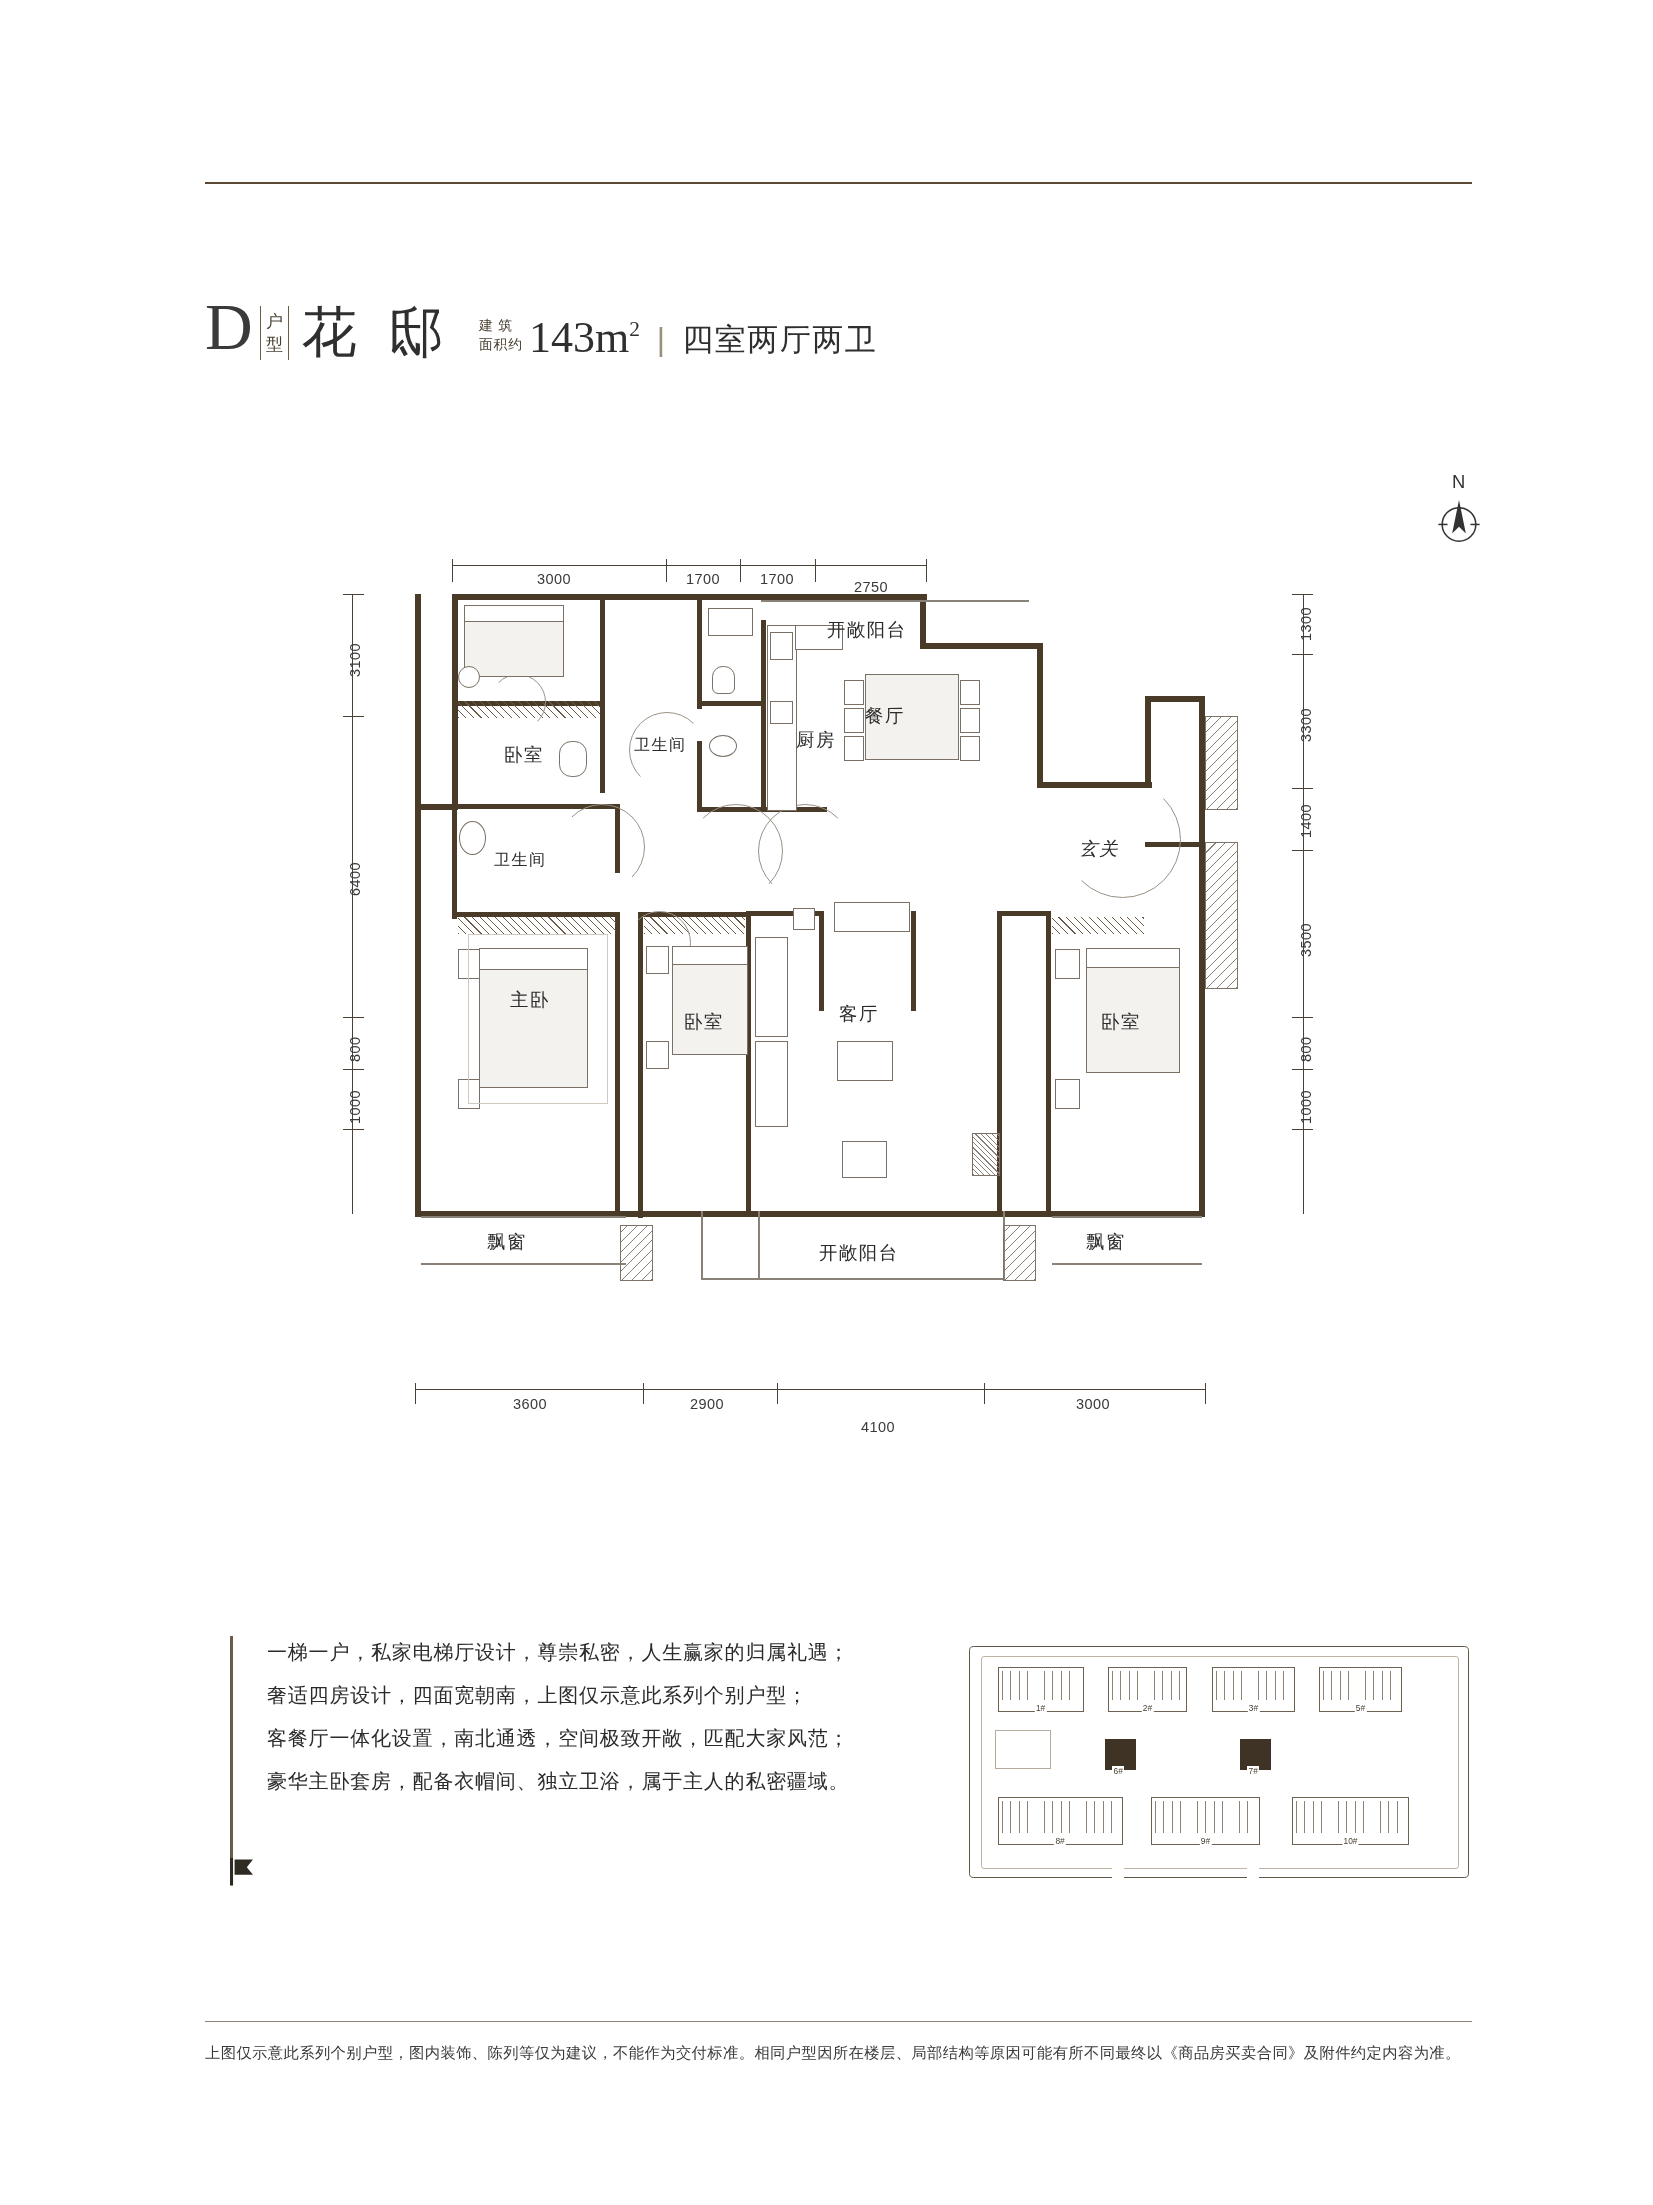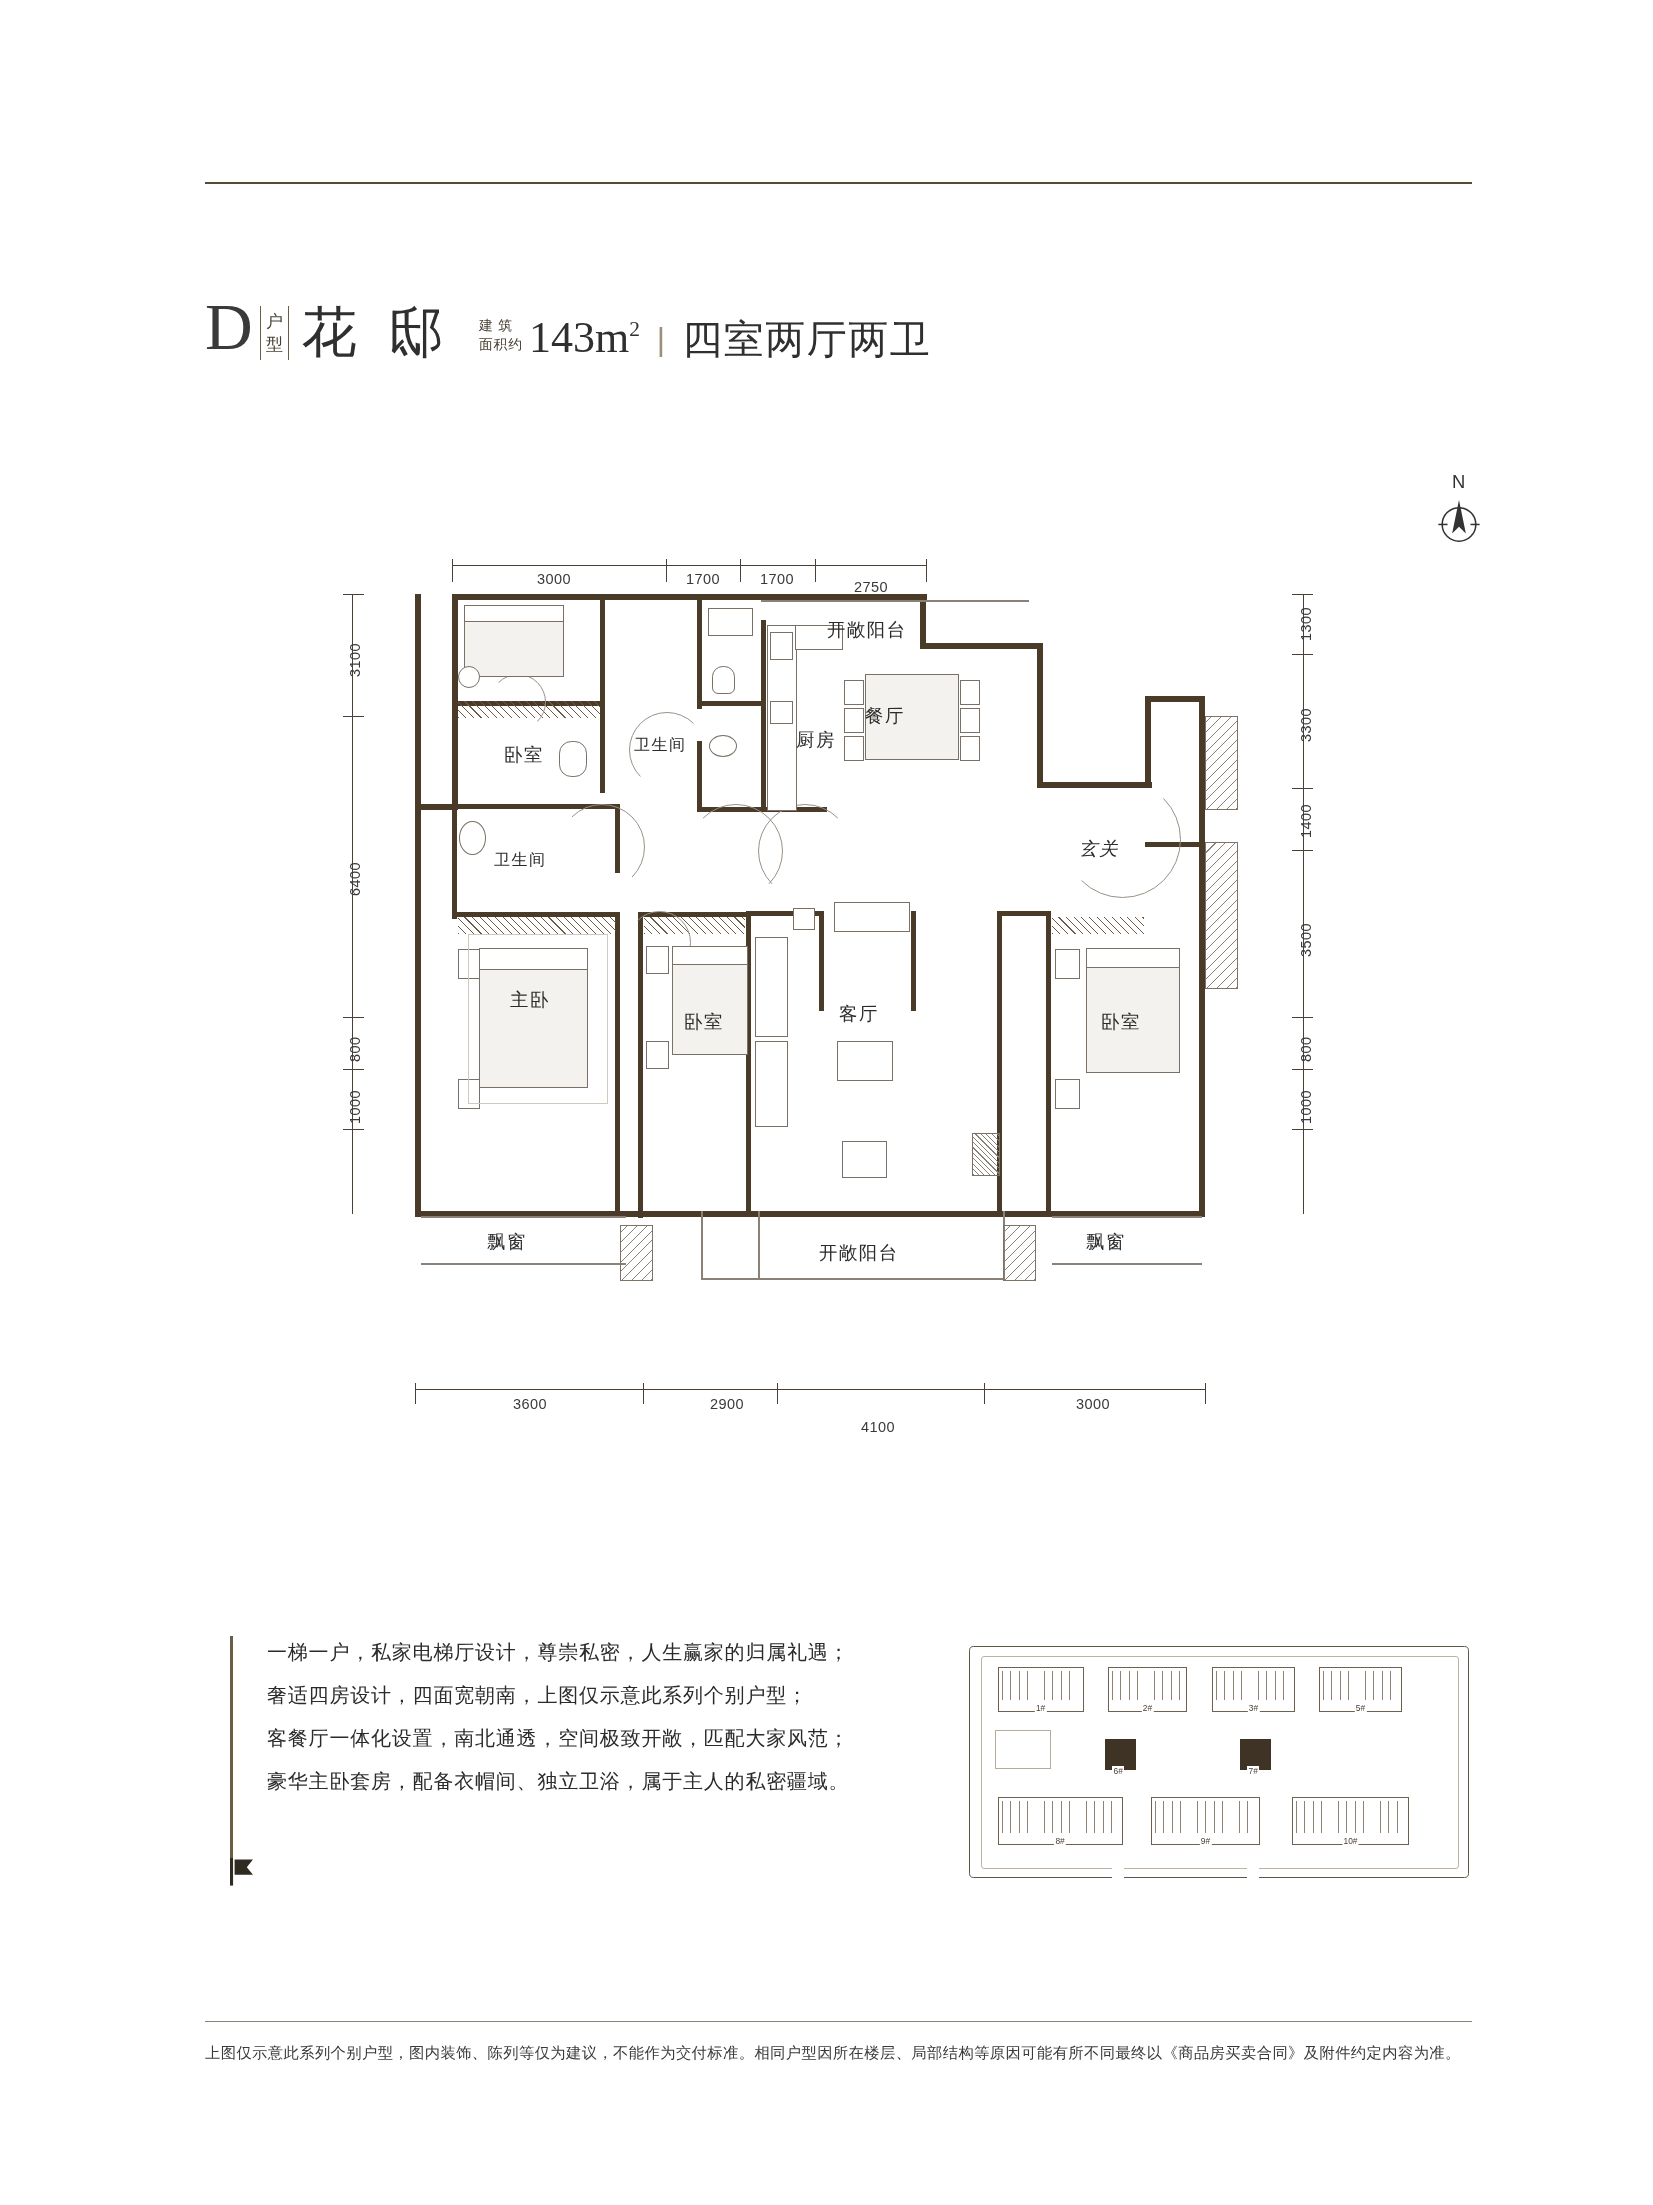--- a/index.html
+++ b/index.html
@@ -15,21 +15,21 @@
   .title-wrap{position:absolute;left:205px;top:276px;height:84px;display:flex;align-items:flex-end;}
   .t-D{font-family:"Liberation Serif","DejaVu Serif",serif;font-size:66px;line-height:66px;color:#3a3a3a;font-weight:400;letter-spacing:0;}
   .t-hx{margin-left:7.7px;display:flex;flex-direction:column;justify-content:center;height:54px;border-left:1.5px solid #6b5c46;border-right:1.5px solid #6b5c46;padding:0 4.6px;}
   .t-hx span{font-size:17px;line-height:23px;color:#4a4133;text-align:center;letter-spacing:0.8px;}
   .t-name{font-family:"Liberation Serif","DejaVu Serif",serif;font-size:55px;line-height:55px;margin-left:12.3px;color:#2f2f2f;letter-spacing:9.2px;}
   .t-area-lbl{margin-left:26px;display:flex;flex-direction:column;justify-content:flex-end;padding-bottom:6.1px;}
   .t-area-lbl span{font-size:13.8px;line-height:18.4px;color:#4a4133;letter-spacing:0.8px;}
   .t-area{font-family:"Liberation Serif","DejaVu Serif",serif;font-size:44px;line-height:44px;margin-left:6.1px;color:#2f2f2f;}
   .t-area sup{font-size:21.4px;}
   .t-div{margin:0 17px 4.6px 17px;font-size:32px;color:#9a8f7d;line-height:32px;}
-  .t-rooms{font-size:40px;line-height:31px;color:#2f2f2f;letter-spacing:1.5px;padding-bottom:4.6px;}
+  .t-rooms{font-size:31px;line-height:31px;color:#2f2f2f;letter-spacing:1.5px;padding-bottom:4.6px;}
 
   
   .north{position:absolute;left:1432px;top:471px;width:54px;height:84px;}
   .north .nlabel{position:absolute;left:20px;top:0;font-size:18.4px;color:#333;}
 
   
   .plan{position:absolute;left:329px;top:551px;width:1011px;height:888px;}
 
   
   .dim{position:absolute;font-size:14.5px;color:#3a3a3a;letter-spacing:0.4px;font-family:"Liberation Sans",sans-serif;}
@@ -115,21 +115,21 @@
     <div class="dim" style="left:431px;top:20px;">1700</div>
     <div class="dim" style="left:525px;top:28px;">2750</div>
 
     <div class="dl h" style="left:86px;top:838px;width:790px;"></div>
     <div class="tick" style="left:86px;top:832px;width:0.8px;height:21.4px;"></div>
     <div class="tick" style="left:314px;top:832px;width:0.8px;height:21.4px;"></div>
     <div class="tick" style="left:448px;top:832px;width:0.8px;height:21.4px;"></div>
     <div class="tick" style="left:655px;top:832px;width:0.8px;height:21.4px;"></div>
     <div class="tick" style="left:876px;top:832px;width:0.8px;height:21.4px;"></div>
     <div class="dim" style="left:184px;top:845px;">3600</div>
-    <div class="dim" style="left:361px;top:845px;margin-left:20px;">2900</div>
+    <div class="dim" style="left:361px;top:845px;">2900</div>
     <div class="dim" style="left:532px;top:845px;margin-top:23px;">4100</div>
     <div class="dim" style="left:747px;top:845px;">3000</div>
 
     <div class="dl v" style="left:23px;top:43px;width:0.8px;height:620px;"></div>
     <div class="tick" style="left:13.8px;top:43px;width:21.4px;height:0.8px;"></div>
     <div class="tick" style="left:13.8px;top:165px;width:21.4px;height:0.8px;"></div>
     <div class="tick" style="left:13.8px;top:466px;width:21.4px;height:0.8px;"></div>
     <div class="tick" style="left:13.8px;top:518px;width:21.4px;height:0.8px;"></div>
     <div class="tick" style="left:13.8px;top:578px;width:21.4px;height:0.8px;"></div>
     <div class="dim v" style="left:18.4px;top:126px;">3100</div>

